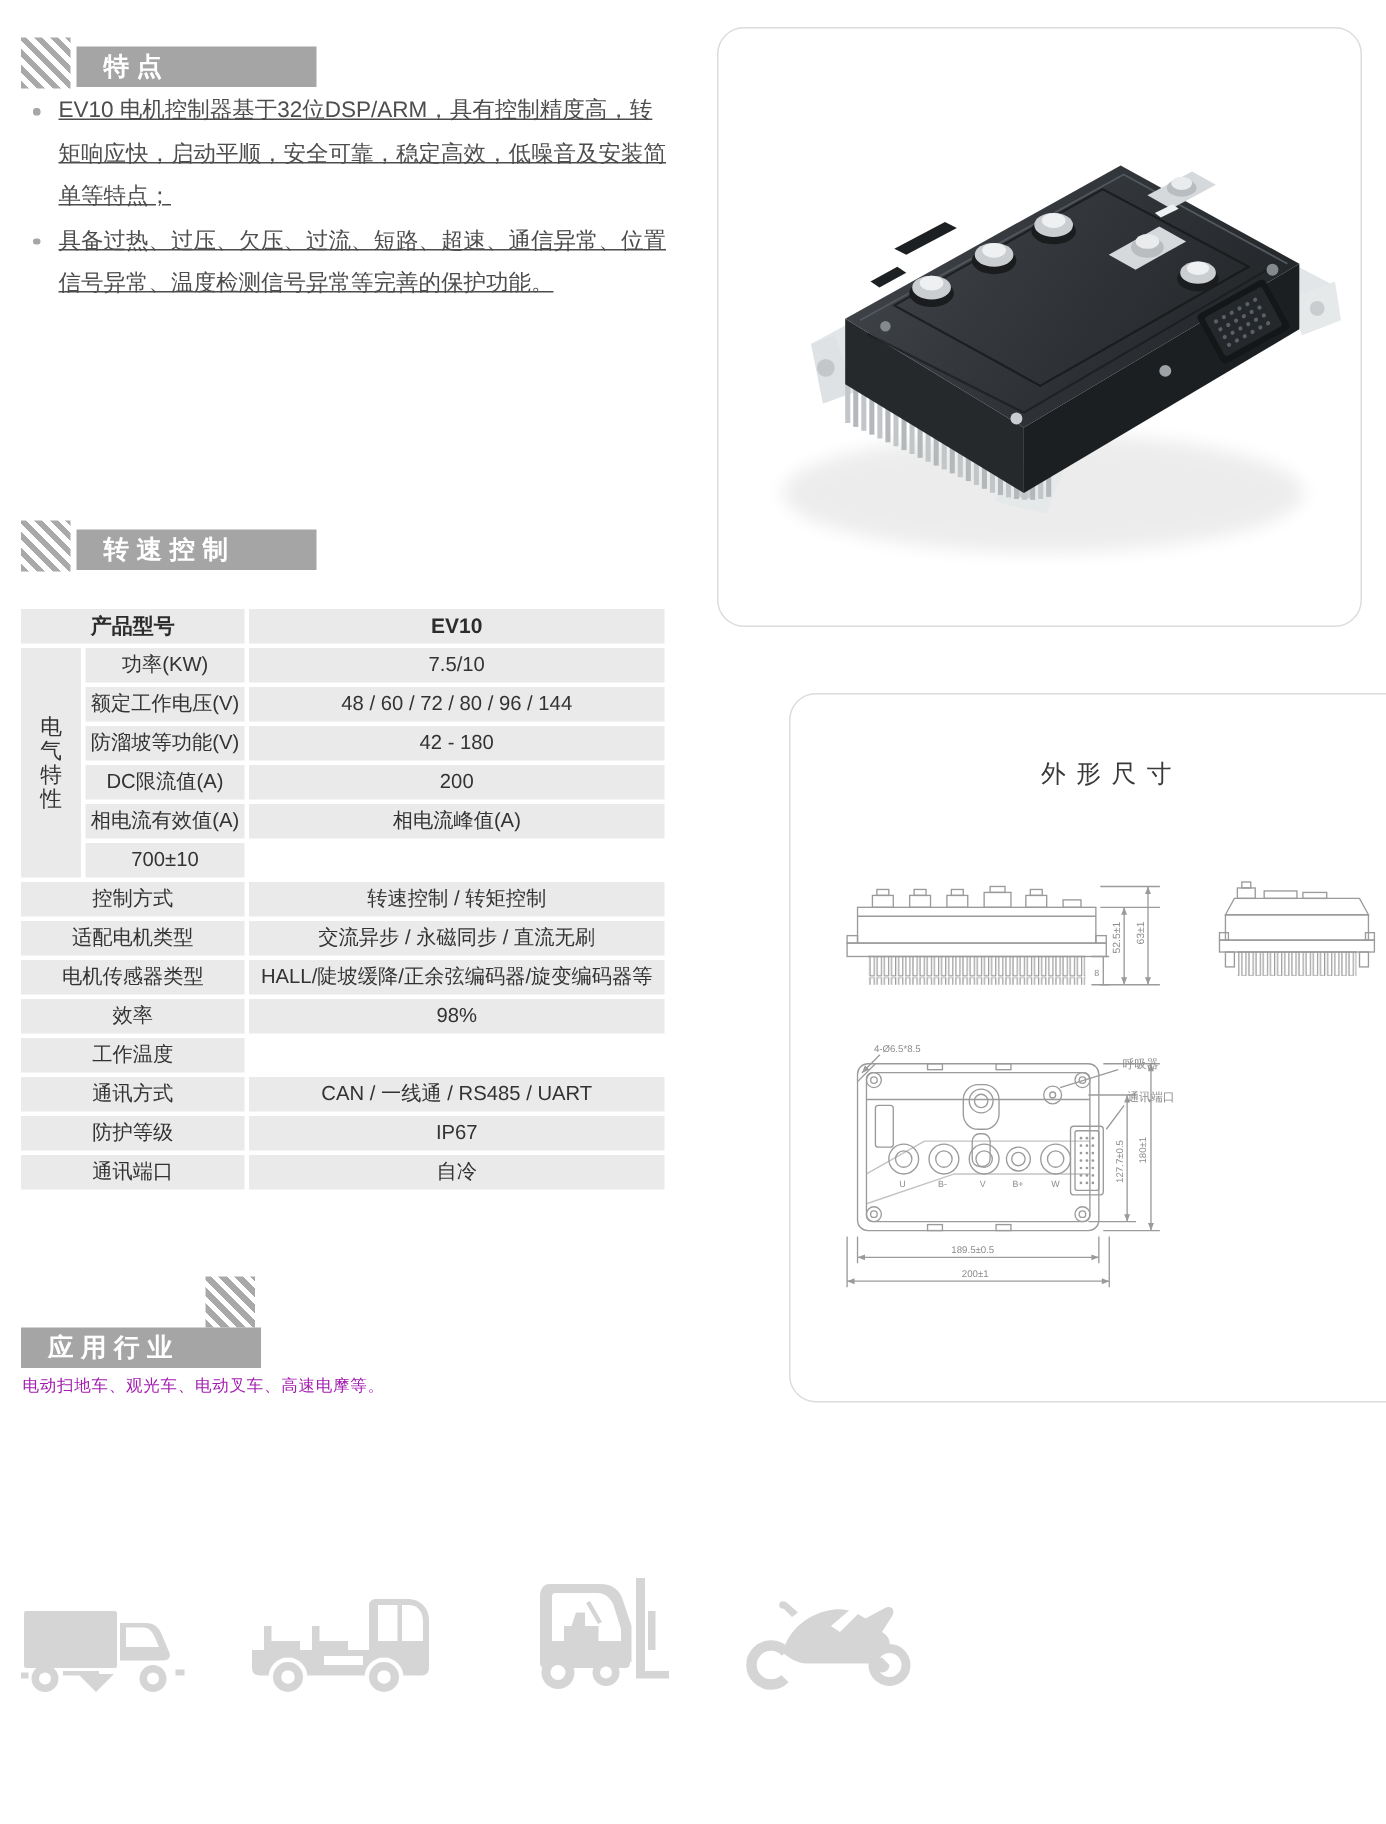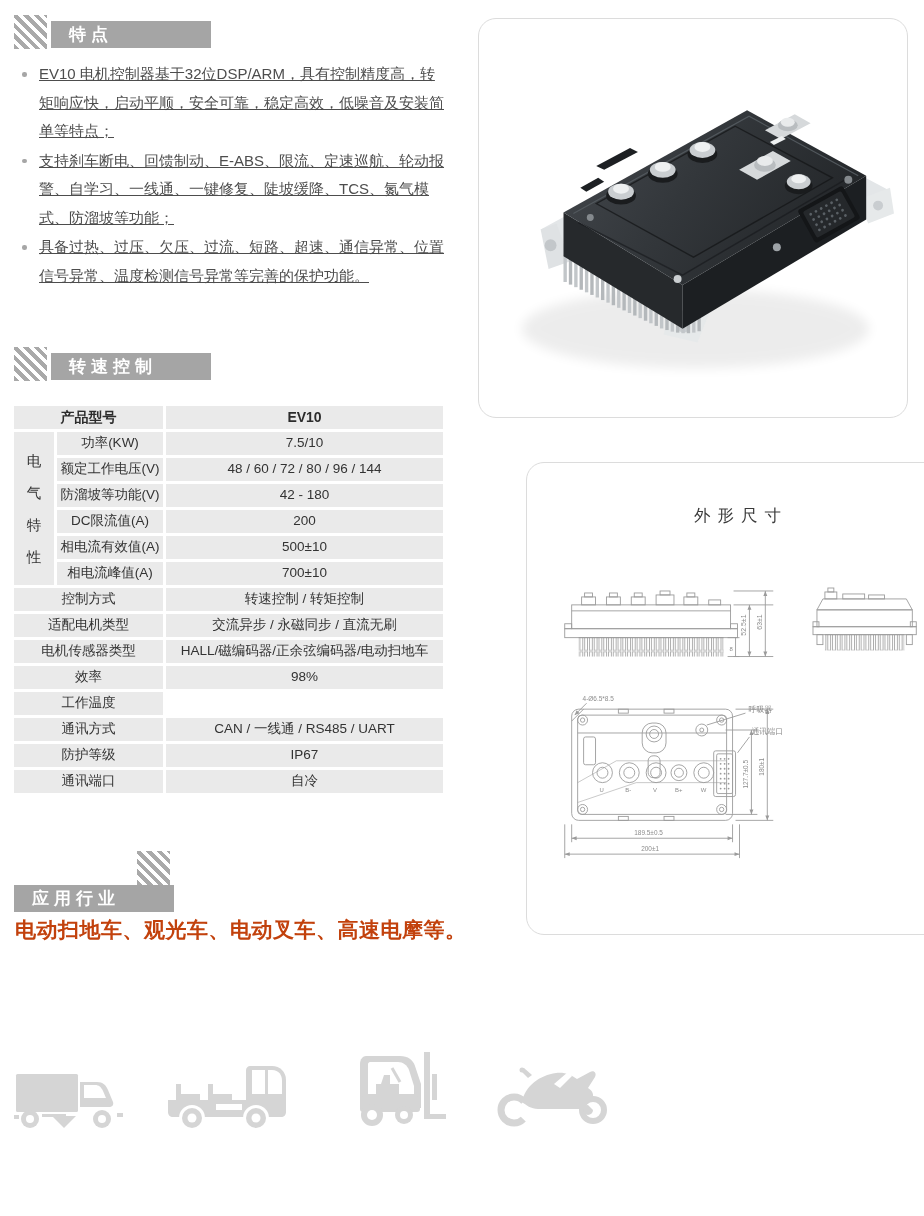--- a/index.html
+++ b/index.html
@@ -20,48 +20,47 @@
   .features li::before{content:"";position:absolute;left:6px;top:12px;width:4.5px;height:4.5px;border-radius:50%;background:#a6a6a6;}
 
   
   .spec-table{position:absolute;left:14px;top:406px;display:grid;
               grid-template-columns:40px 106px 277px;grid-auto-rows:23px;gap:3px;}
   .cell{background:#eaeaea;display:flex;align-items:center;justify-content:center;
         font-size:13.5px;color:#333;text-align:center;line-height:1.1;}
   .cell.hdr{font-weight:bold;font-size:14px;color:#2c2c2c;}
   .span2{grid-column:1/3;}
   .group-cell{grid-row:2/8;grid-column:1;}
-  .group-cell span{display:block;width:16px;line-height:32px;font-size:14.5px;text-align:center;word-break:break-all;color:#333;}
+  .group-cell span{display:block;width:16px;line-height:16px;font-size:14.5px;text-align:center;word-break:break-all;color:#333;}
 
   
-  .apps-text{position:absolute;left:15px;top:916px;font-size:21px;color:#c2410c;letter-spacing:0.5px;font-weight:bold;}
+  .apps-text{position:absolute;left:15px;top:916px;font-size:11px;color:#a21caf;letter-spacing:0.5px;}
 
   
   .round-box{position:absolute;border:1.5px solid #dcdcdc;border-radius:18px;background:#fff;box-sizing:border-box;}
   .photo-box{left:478px;top:18px;width:430px;height:400px;}
   .dim-box{left:478px;top:462px;width:430px;height:473px;margin-left:48px;}
   .dim-title{position:absolute;left:0;right:0;top:42px;text-align:center;font-size:16.5px;color:#3a3a3a;letter-spacing:7px;}
 
   .veh{position:absolute;}
   svg{display:block;}
 </style>
 </head>
 <body>
 
 <div class="page">
 
-  <div class="sec" style="left:14px;top:15px;">
+  <div class="sec" style="left:14px;top:25px;">
     <div class="hatch"></div>
     <div class="sec-bar">特点</div>
   </div>
 
   <div class="features">
     <ul>
       <li>EV10 电机控制器基于32位DSP/ARM，具有控制精度高，转矩响应快，启动平顺，安全可靠，稳定高效，低噪音及安装简单等特点；</li>
-      <li>支持刹车断电、回馈制动、E-ABS、限流、定速巡航、轮动报警、自学习、一线通、一键修复、陡坡缓降、TCS、氮气模式、防溜坡等功能；</li>
       <li>具备过热、过压、欠压、过流、短路、超速、通信异常、位置信号异常、温度检测信号异常等完善的保护功能。</li>
     </ul>
   </div>
 
   <div class="sec" style="left:14px;top:347px;">
     <div class="hatch"></div>
     <div class="sec-bar">转速控制</div>
   </div>
 
   <div class="spec-table">
@@ -73,30 +72,29 @@
     </div>
     <div class="cell">功率(KW)</div>
     <div class="cell">7.5/10</div>
     <div class="cell">额定工作电压(V)</div>
     <div class="cell">48 / 60 / 72 / 80 / 96 / 144</div>
     <div class="cell">防溜坡等功能(V)</div>
     <div class="cell">42 - 180</div>
     <div class="cell">DC限流值(A)</div>
     <div class="cell">200</div>
     <div class="cell">相电流有效值(A)</div>
-    <div class="cell">500±10</div>
     <div class="cell">相电流峰值(A)</div>
     <div class="cell">700±10</div>
 
     <div class="cell span2">控制方式</div>
     <div class="cell">转速控制 / 转矩控制</div>
     <div class="cell span2">适配电机类型</div>
     <div class="cell">交流异步 / 永磁同步 / 直流无刷</div>
     <div class="cell span2">电机传感器类型</div>
-    <div class="cell">HALL/磁编码器/正余弦编码器/电动扫地车</div>
+    <div class="cell">HALL/陡坡缓降/正余弦编码器/旋变编码器等</div>
     <div class="cell span2">效率</div>
     <div class="cell">98%</div>
     <div class="cell span2">工作温度</div>
     <div class="cell span2">通讯方式</div>
     <div class="cell">CAN / 一线通 / RS485 / UART</div>
     <div class="cell span2">防护等级</div>
     <div class="cell">IP67</div>
     <div class="cell span2">通讯端口</div>
     <div class="cell">自冷</div>
   </div>

